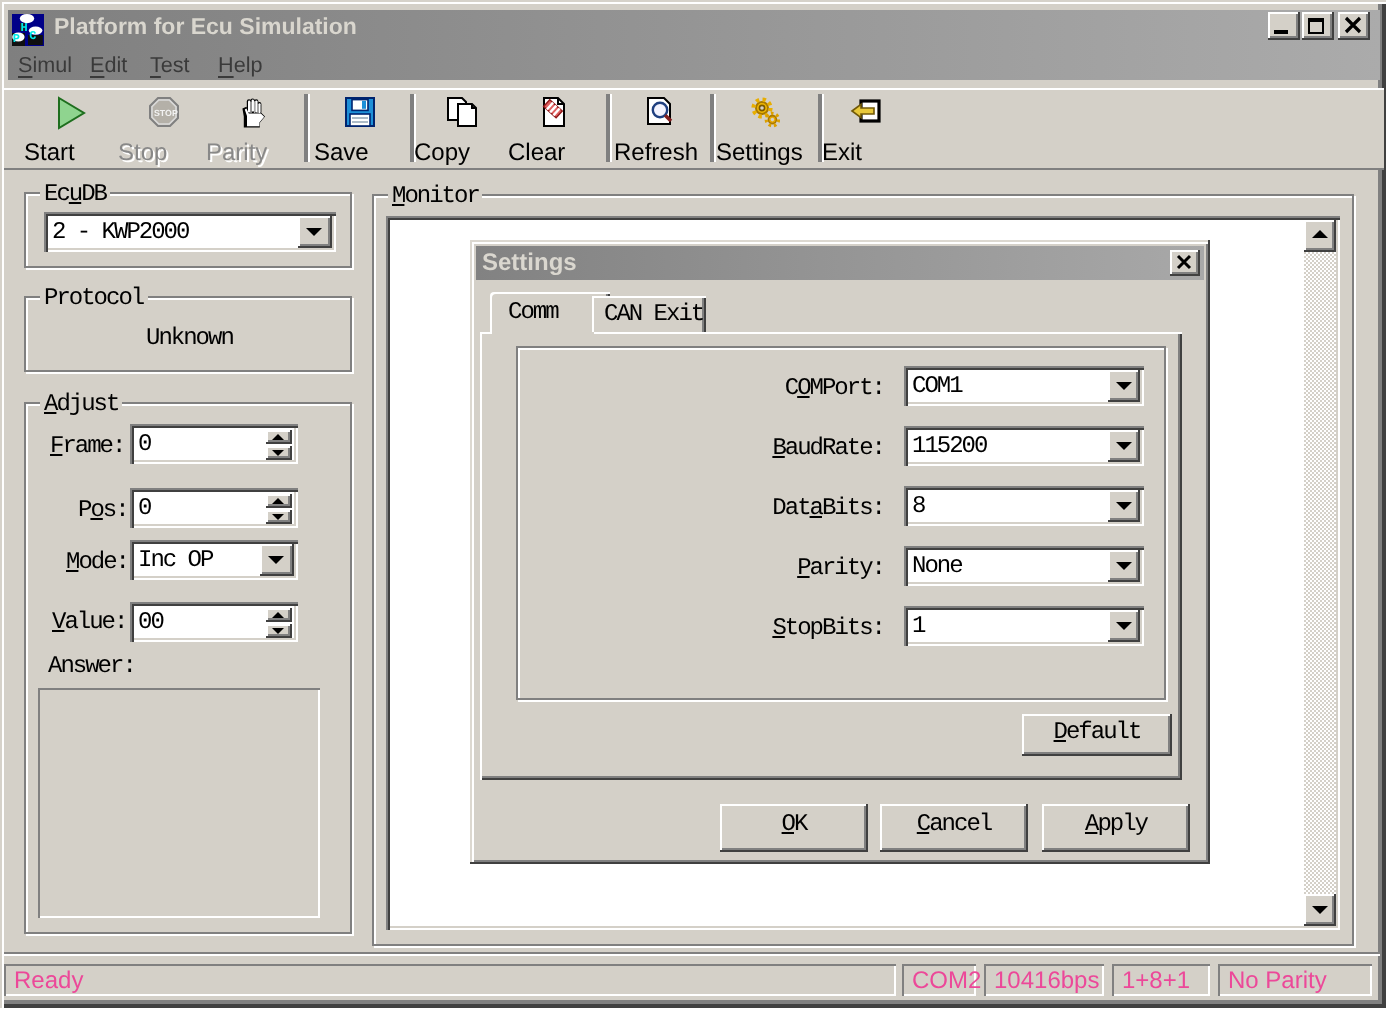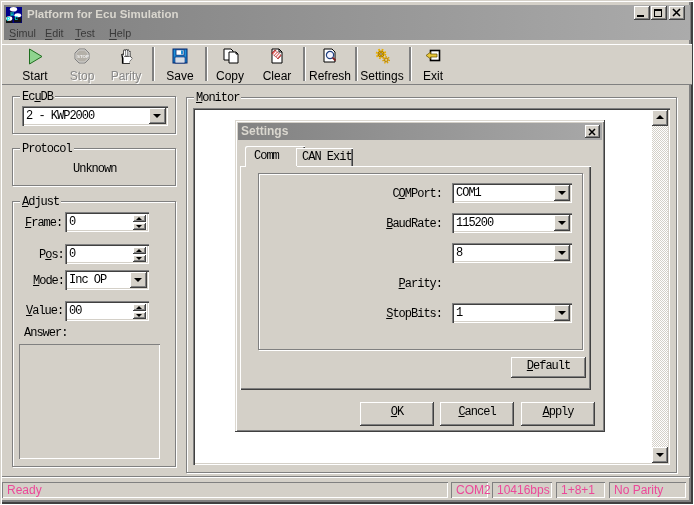--- a/index.html
+++ b/index.html
@@ -12,21 +12,21 @@
 #title{left:4px;top:5px;width:686px;height:35px;background:linear-gradient(to right,#7f7f7f,#ababab);}
 #title .txt{position:absolute;left:23px;top:2.5px;font-size:11.5px;font-weight:bold;color:#d9d6ce;letter-spacing:0px;}
 .capbtn{position:absolute;top:1px;width:16px;height:14px;background:#d4d0c8;
  box-shadow:inset -1px -1px 0 #404040, inset 1px 1px 0 #fff, inset -2px -2px 0 #808080;}
 
 .menuitem{position:absolute;top:27px;font-size:10.8px;color:#3a3a3a;}
 .menuitem u{text-decoration-thickness:1px;text-underline-offset:2px;}
 
 #toolbar{left:2px;top:44px;width:690px;height:41px;background:#d4d0c8;
  box-shadow:inset 0 1px 0 #fff, inset 0 -1px 0 #808080;}
-.tbtn{position:absolute;top:2px;height:38px;text-align:center;font-size:12px;color:#000;}
+.tbtn{position:absolute;top:2px;height:38px;text-align:left;font-size:12px;color:#000;}
 .tbtn .lbl{position:absolute;left:0;right:0;top:23px;}
 .tbtn svg{position:absolute;top:2px;left:50%;margin-left:-8px;}
 .tbtn.dis .lbl{color:#888;text-shadow:1px 1px 0 #fff;}
 .tsep{position:absolute;top:3px;width:2px;height:34px;
  background:#808080;box-shadow:1px 0 0 #fff;}
 
 .group{position:absolute;border:1px solid #808080;box-shadow:inset 1px 1px 0 #fff, 1px 1px 0 #fff;}
 .glabel{position:absolute;top:-7px;left:7px;background:#d4d0c8;padding:0 2px;font-family:"Liberation Mono",monospace;font-size:12px;letter-spacing:-1px;}
 
 .field{position:absolute;background:#fff;
@@ -280,27 +280,34 @@
         <div class="darr" style="left:4px;top:6px"></div>
       </div>
     </div>
   <div class="mono abs" style="left:100px;width:107px;top:97px;text-align:right"><u>B</u>audRate:</div>
   <div class="field" style="left:217px;top:93px;width:120px;height:20px">
       <span class="txt mono">115200</span>
     <div class="btn3d" style="right:2px;top:2px;width:16px;height:16px">
         <div class="darr" style="left:4px;top:6px"></div>
       </div>
     </div>
+  <div class="mono abs" style="left:100px;width:107px;top:127px;text-align:right">Dat<u>a</u>Bits:</div>
   <div class="field" style="left:217px;top:123px;width:120px;height:20px">
       <span class="txt mono">8</span>
     <div class="btn3d" style="right:2px;top:2px;width:16px;height:16px">
         <div class="darr" style="left:4px;top:6px"></div>
       </div>
     </div>
   <div class="mono abs" style="left:100px;width:107px;top:157px;text-align:right"><u>P</u>arity:</div>
+  <div class="field" style="left:217px;top:153px;width:120px;height:20px">
+      <span class="txt mono">None</span>
+    <div class="btn3d" style="right:2px;top:2px;width:16px;height:16px">
+        <div class="darr" style="left:4px;top:6px"></div>
+      </div>
+    </div>
   <div class="mono abs" style="left:100px;width:107px;top:187px;text-align:right"><u>S</u>topBits:</div>
   <div class="field" style="left:217px;top:183px;width:120px;height:20px">
       <span class="txt mono">1</span>
     <div class="btn3d" style="right:2px;top:2px;width:16px;height:16px">
         <div class="darr" style="left:4px;top:6px"></div>
       </div>
     </div>
 
   <div class="pbtn mono" style="left:276px;top:237px;width:75px;height:19px;padding-top:2px"><u>D</u>efault</div>
 

